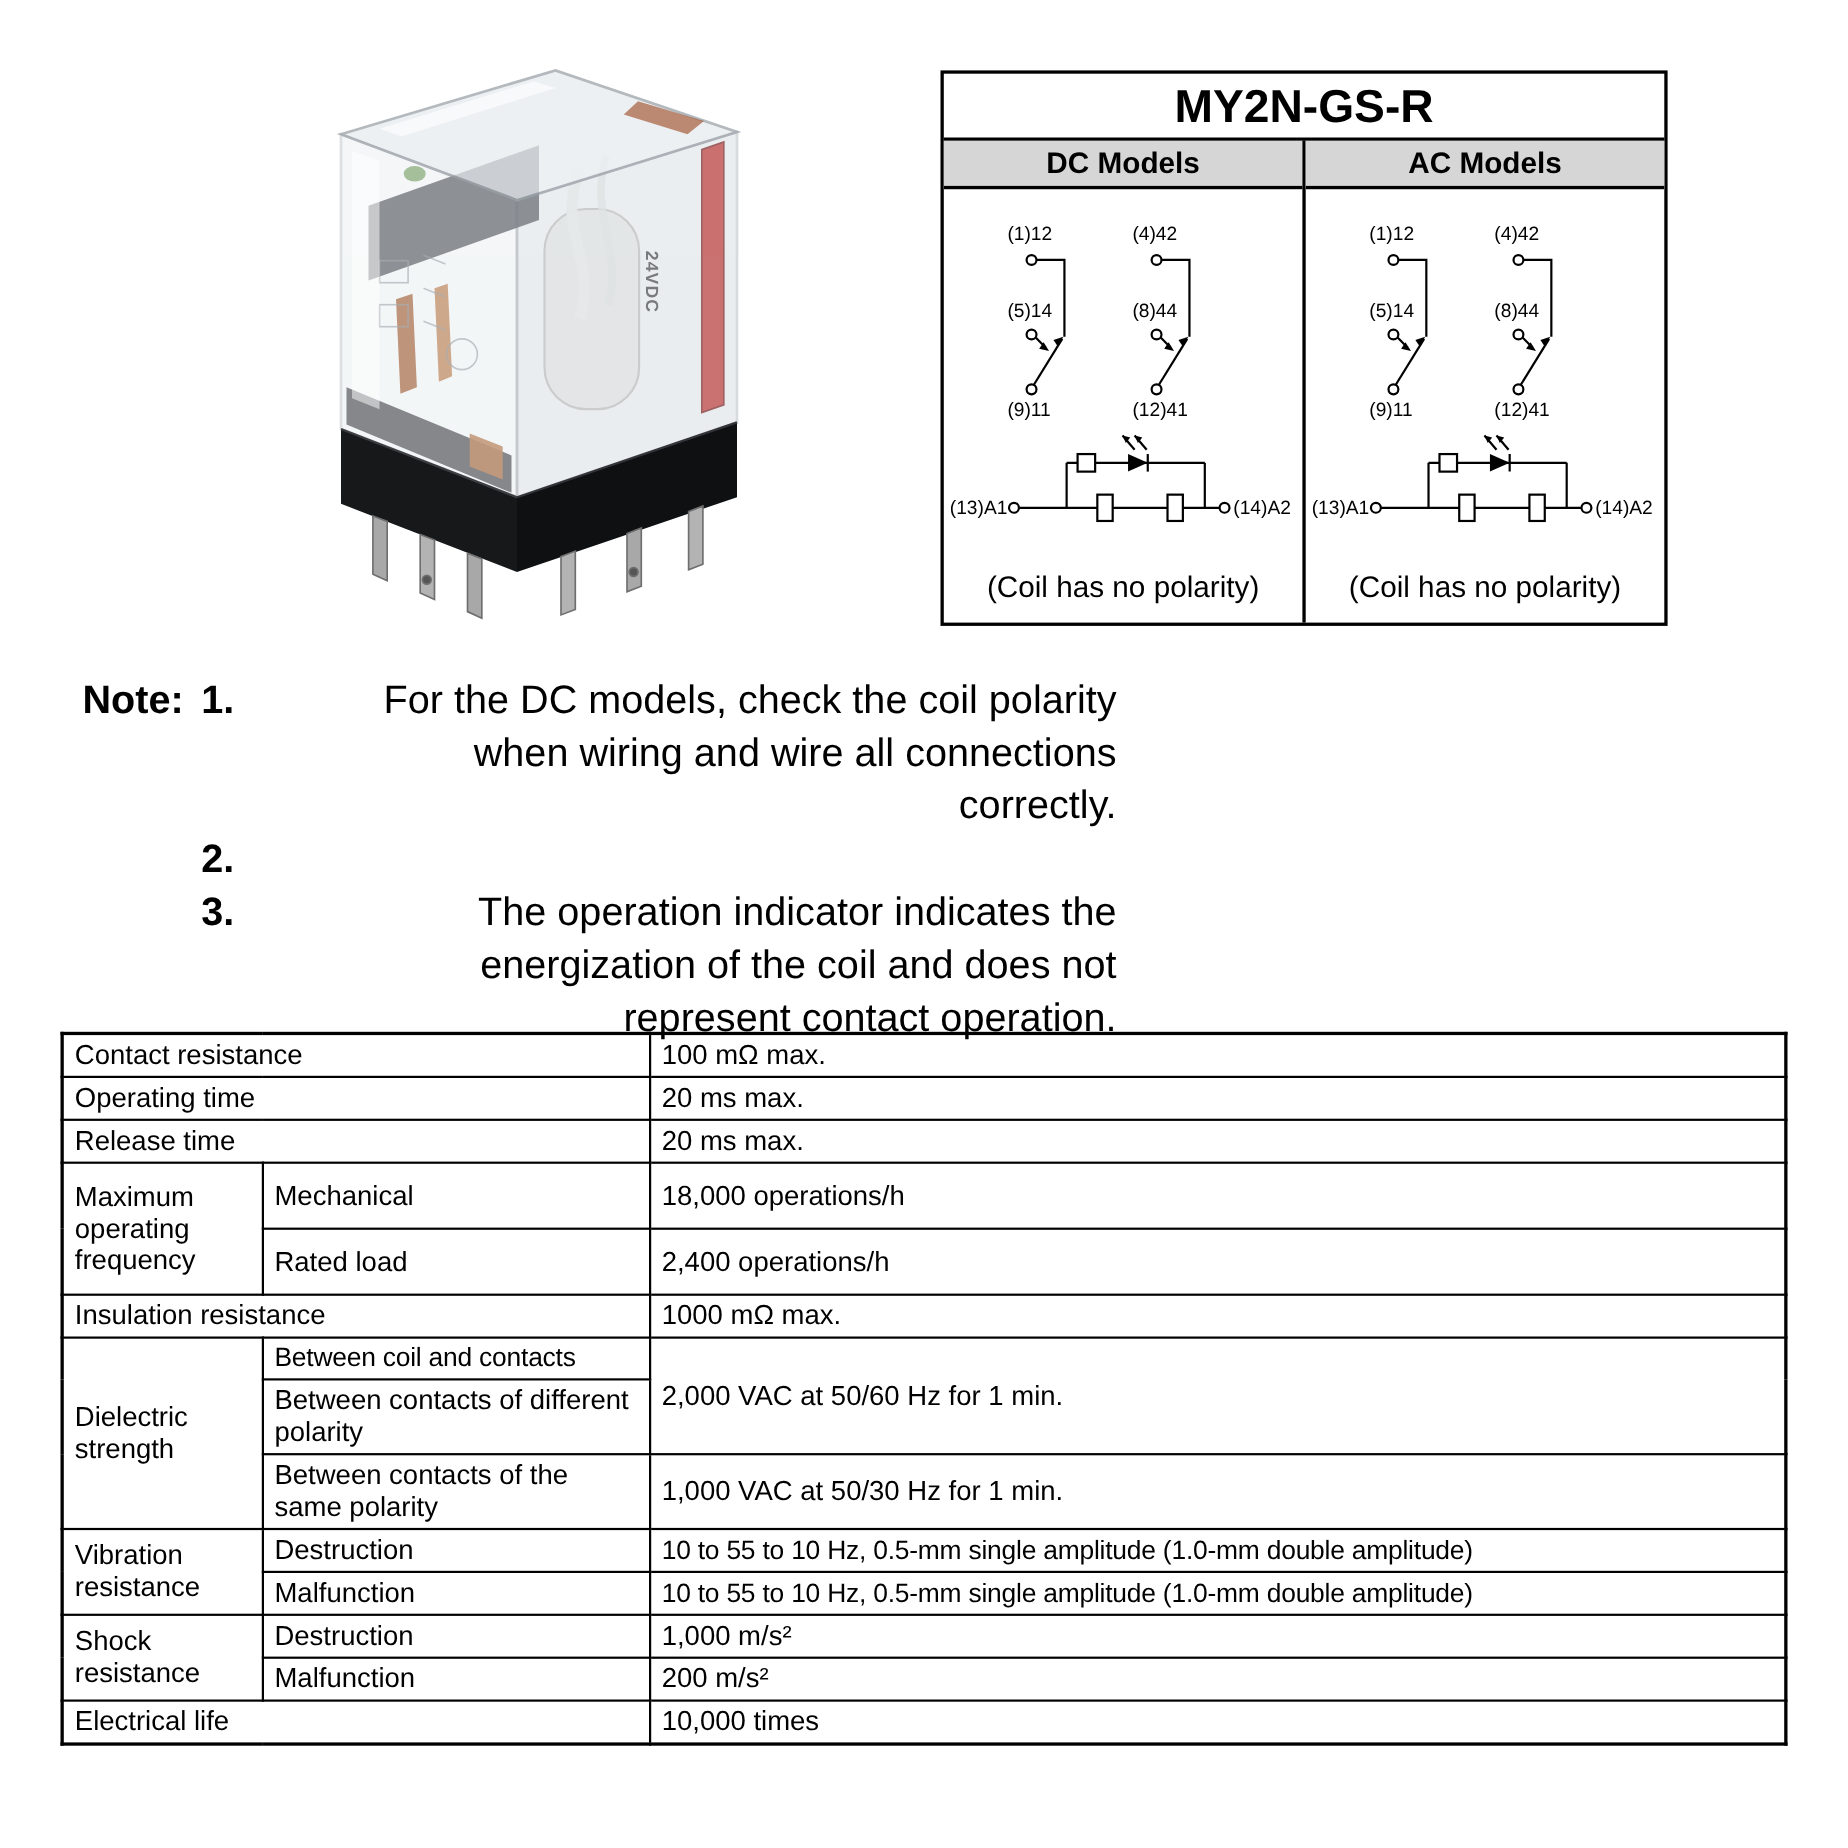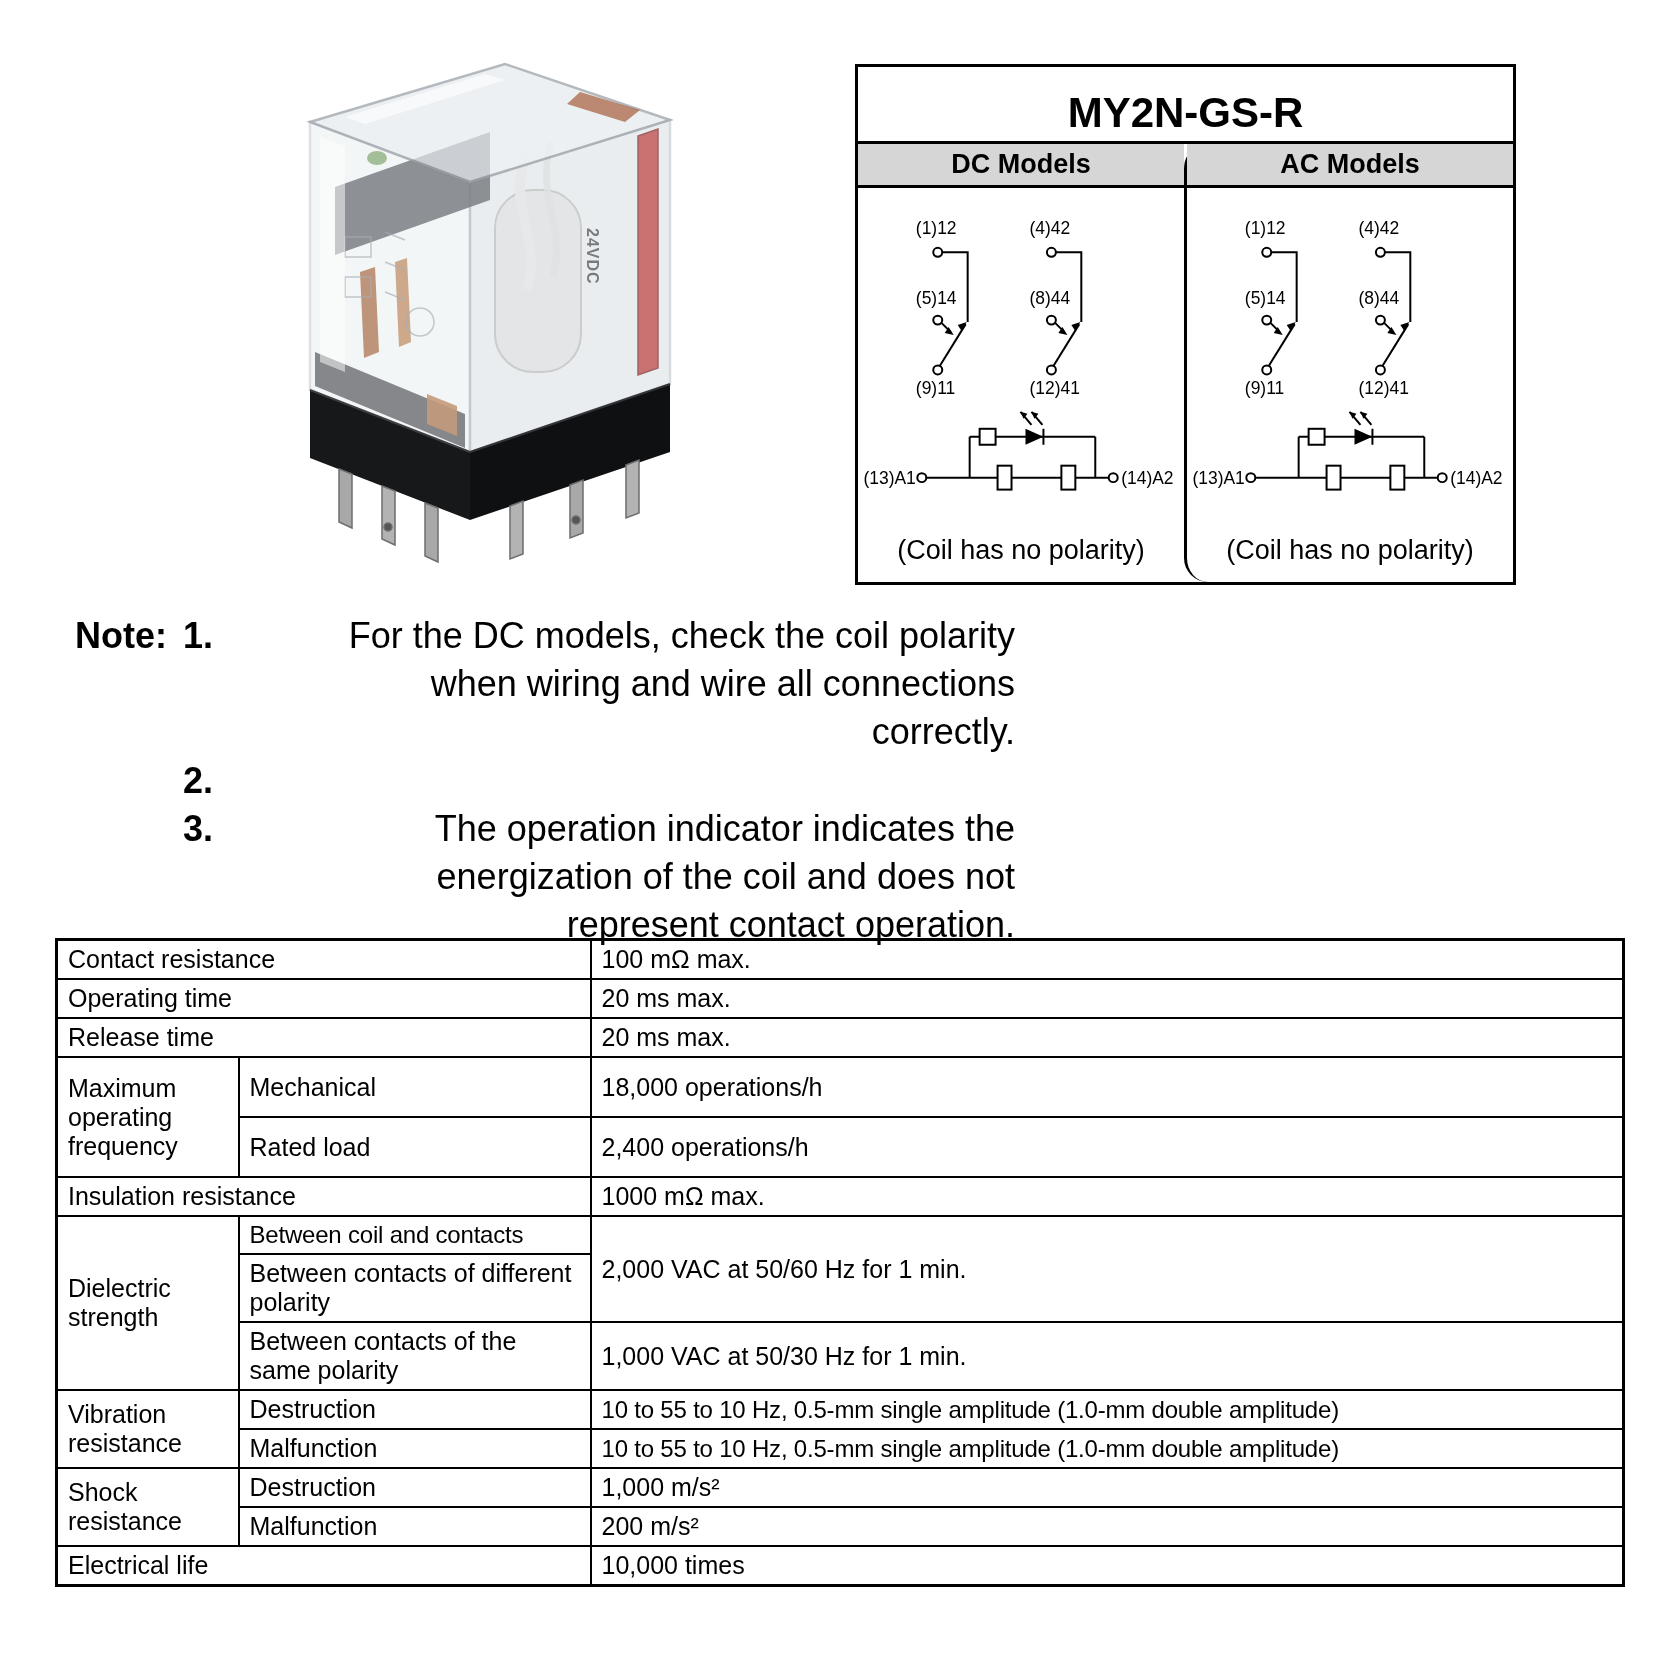--- a/index.html
+++ b/index.html
@@ -4,23 +4,23 @@
 <style>
   html,body{margin:0;padding:0;background:#fff;}
   .page{position:relative;width:1680px;height:1680px;background:#fff;
         font-family:"Liberation Sans",sans-serif;color:#000;overflow:hidden;}
 
   
   .photo-wrap{position:absolute;left:195px;top:22px;width:500px;height:585px;}
 
   
   .schem-box{position:absolute;left:855px;top:64px;width:655px;border:3px solid #000;background:#fff;}
-  .schem-title{text-align:center;font-size:42px;font-weight:bold;padding:22px 0 4px 0;border-bottom:3px solid #000;}
+  .schem-title{text-align:center;font-size:42px;font-weight:bold;padding:6px 0 4px 0;border-bottom:3px solid #000;}
   .schem-body{display:flex;}
-  .schem-col{width:50%;display:flex;flex-direction:column;border-radius:24px;}
+  .schem-col{width:50%;display:flex;flex-direction:column;}
   .schem-col.col2{border-left:3px solid #000;}
   .schem-header{background:#d6d6d6;border-bottom:3px solid #000;text-align:center;
                 font-weight:bold;font-size:27px;padding:5px 0;}
   .schem-diagram{flex:1;}
   .schem-diagram svg{display:block;}
   .schem-caption{text-align:center;font-weight:normal;font-size:27px;padding:2px 0 16px 0;}
   svg text.term{font-family:"Liberation Sans",sans-serif;font-size:17.5px;fill:#000;}
 
   
   .note{position:absolute;left:75px;top:612px;width:940px;

